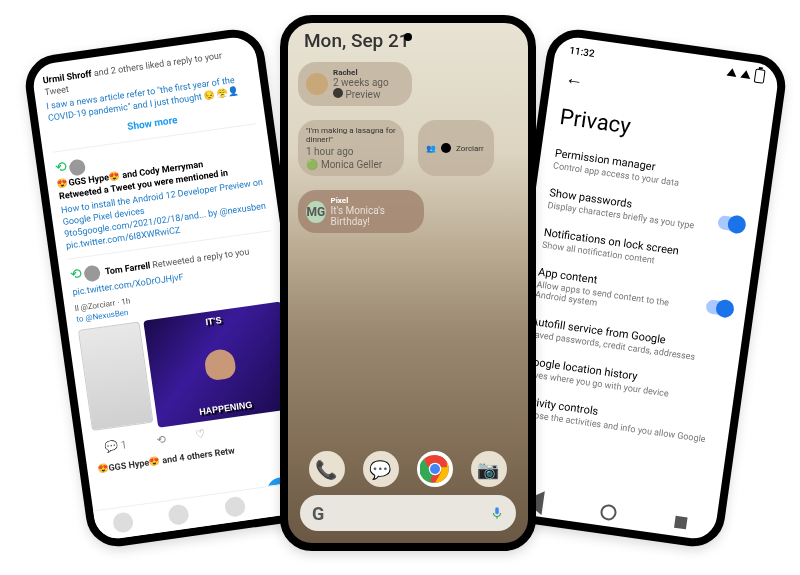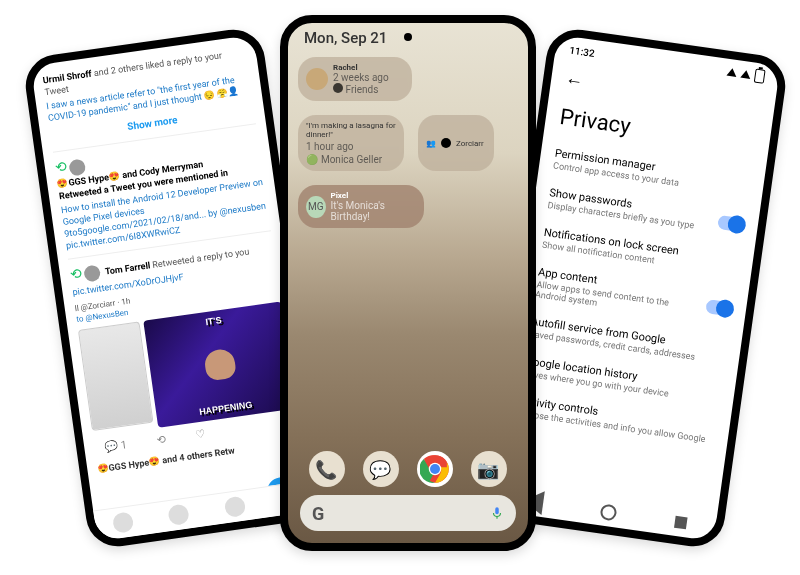--- a/index.html
+++ b/index.html
@@ -24,27 +24,27 @@
 .meme .img{flex:1;height:100px;background:linear-gradient(135deg,#1a0a4a 0%,#3a1a9a 40%,#1a0a4a 100%);border-radius:4px;position:relative;display:flex;flex-direction:column;justify-content:space-between;align-items:center;color:#fff;font-weight:900;font-family:Impact,sans-serif;text-shadow:2px 2px 0 #000;padding:4px 0}
 .meme .man{width:30px;height:30px;background:#c89878;border-radius:50% 50% 40% 40%;position:relative}
 .hov{position:absolute;bottom:10px;right:22px;width:28px;height:28px;border-radius:50%;background:#1d9bf0}
 .tbar{position:absolute;bottom:0;left:0;right:0;height:30px;background:#fff;border-top:1px solid #eee;display:flex;justify-content:space-around;align-items:center}
 .tbar div{width:20px;height:20px;border-radius:50%;background:#ddd}
 
 #center{width:240px;height:520px;left:280px;top:15px;z-index:5;background:linear-gradient(180deg,#e8e3d4 0%,#dcd4c0 25%,#b8a890 45%,#9a8870 60%,#847058 80%,#6a5844 100%)}
 #center .sbar{color:#333}
 .wx{padding:6px 16px 10px;color:#333}
 .wx .t{font-size:18px;font-weight:500}
-.wx .d{font-size:15px;font-weight:500}
+.wx .d{font-size:19px;font-weight:500}
 .sun{color:#fbbc04;margin-right:4px}
 .chips{padding:0 10px;display:flex;flex-wrap:wrap;gap:14px}
 .chip{background:rgba(190,175,155,.75);border-radius:18px;padding:6px 8px;font-size:8px;color:#333;display:flex;align-items:center;gap:5px;backdrop-filter:blur(2px)}
 .chip.b{background:rgba(160,130,110,.8);color:#fff}
 .chip .a{width:22px;height:22px;border-radius:50%;background:#c8a878}
-.chip .a.mg{background:#b8d8b8;display:flex;align-items:center;justify-content:center;font-size:10px;font-weight:400;color:#555}
+.chip .a.mg{background:#b8d8b8;display:flex;align-items:center;justify-content:center;font-size:12px;font-weight:700;color:#555}
 .chip .t1{font-weight:700}
 .chip .t2{opacity:.7;font-size:10px}
 .msgi{width:10px;height:10px;border-radius:50%;background:#000;display:inline-block}
 .dock{position:absolute;bottom:56px;left:12px;right:12px;display:flex;justify-content:space-around}
 .dock .ap{width:36px;height:36px;border-radius:50%;display:flex;align-items:center;justify-content:center;font-size:18px}
 .srch{position:absolute;bottom:12px;left:12px;right:12px;height:36px;background:rgba(245,245,240,.9);border-radius:18px;display:flex;align-items:center;justify-content:space-between;padding:0 12px;font-size:18px;font-weight:700;color:#555}
 .mic{width:14px;height:14px}
 
 #right{width:225px;height:480px;left:515px;top:40px;transform:rotate(8deg);z-index:1}
 #right .sbar{justify-content:flex-end;gap:2px}
@@ -115,21 +115,21 @@
  <div class="notch"></div>
  <div class="wx">
   <div class="d">Mon, Sep 21</div>
  </div>
  <div class="chips">
   <div class="chip" style="width:98px">
    <div class="a"></div>
    <div>
           <div class="t1">Rachel</div>
           <div class="t2">2 weeks ago</div>
-          <div class="t2"><span class="msgi"></span> <span>Friends</span></div>
+          <div class="t2"><span class="msgi"></span> <span>Preview</span></div>
         </div>
   </div>
   <div class="chip" style="width:90px;flex-direction:column;align-items:flex-start;gap:2px">
    <div class="t1" style="font-weight:400">"I'm making a lasagna for dinner!"</div>
    <div class="t2">1 hour ago</div>
    <div class="t2">🟢 <span>Monica Geller</span></div>
   </div>
   <div class="chip" style="width:60px">👥<span class="msgi"></span><span>Zorciarr</span></div>
   <div class="chip b" style="width:110px">
    <div class="a mg">MG</div>

